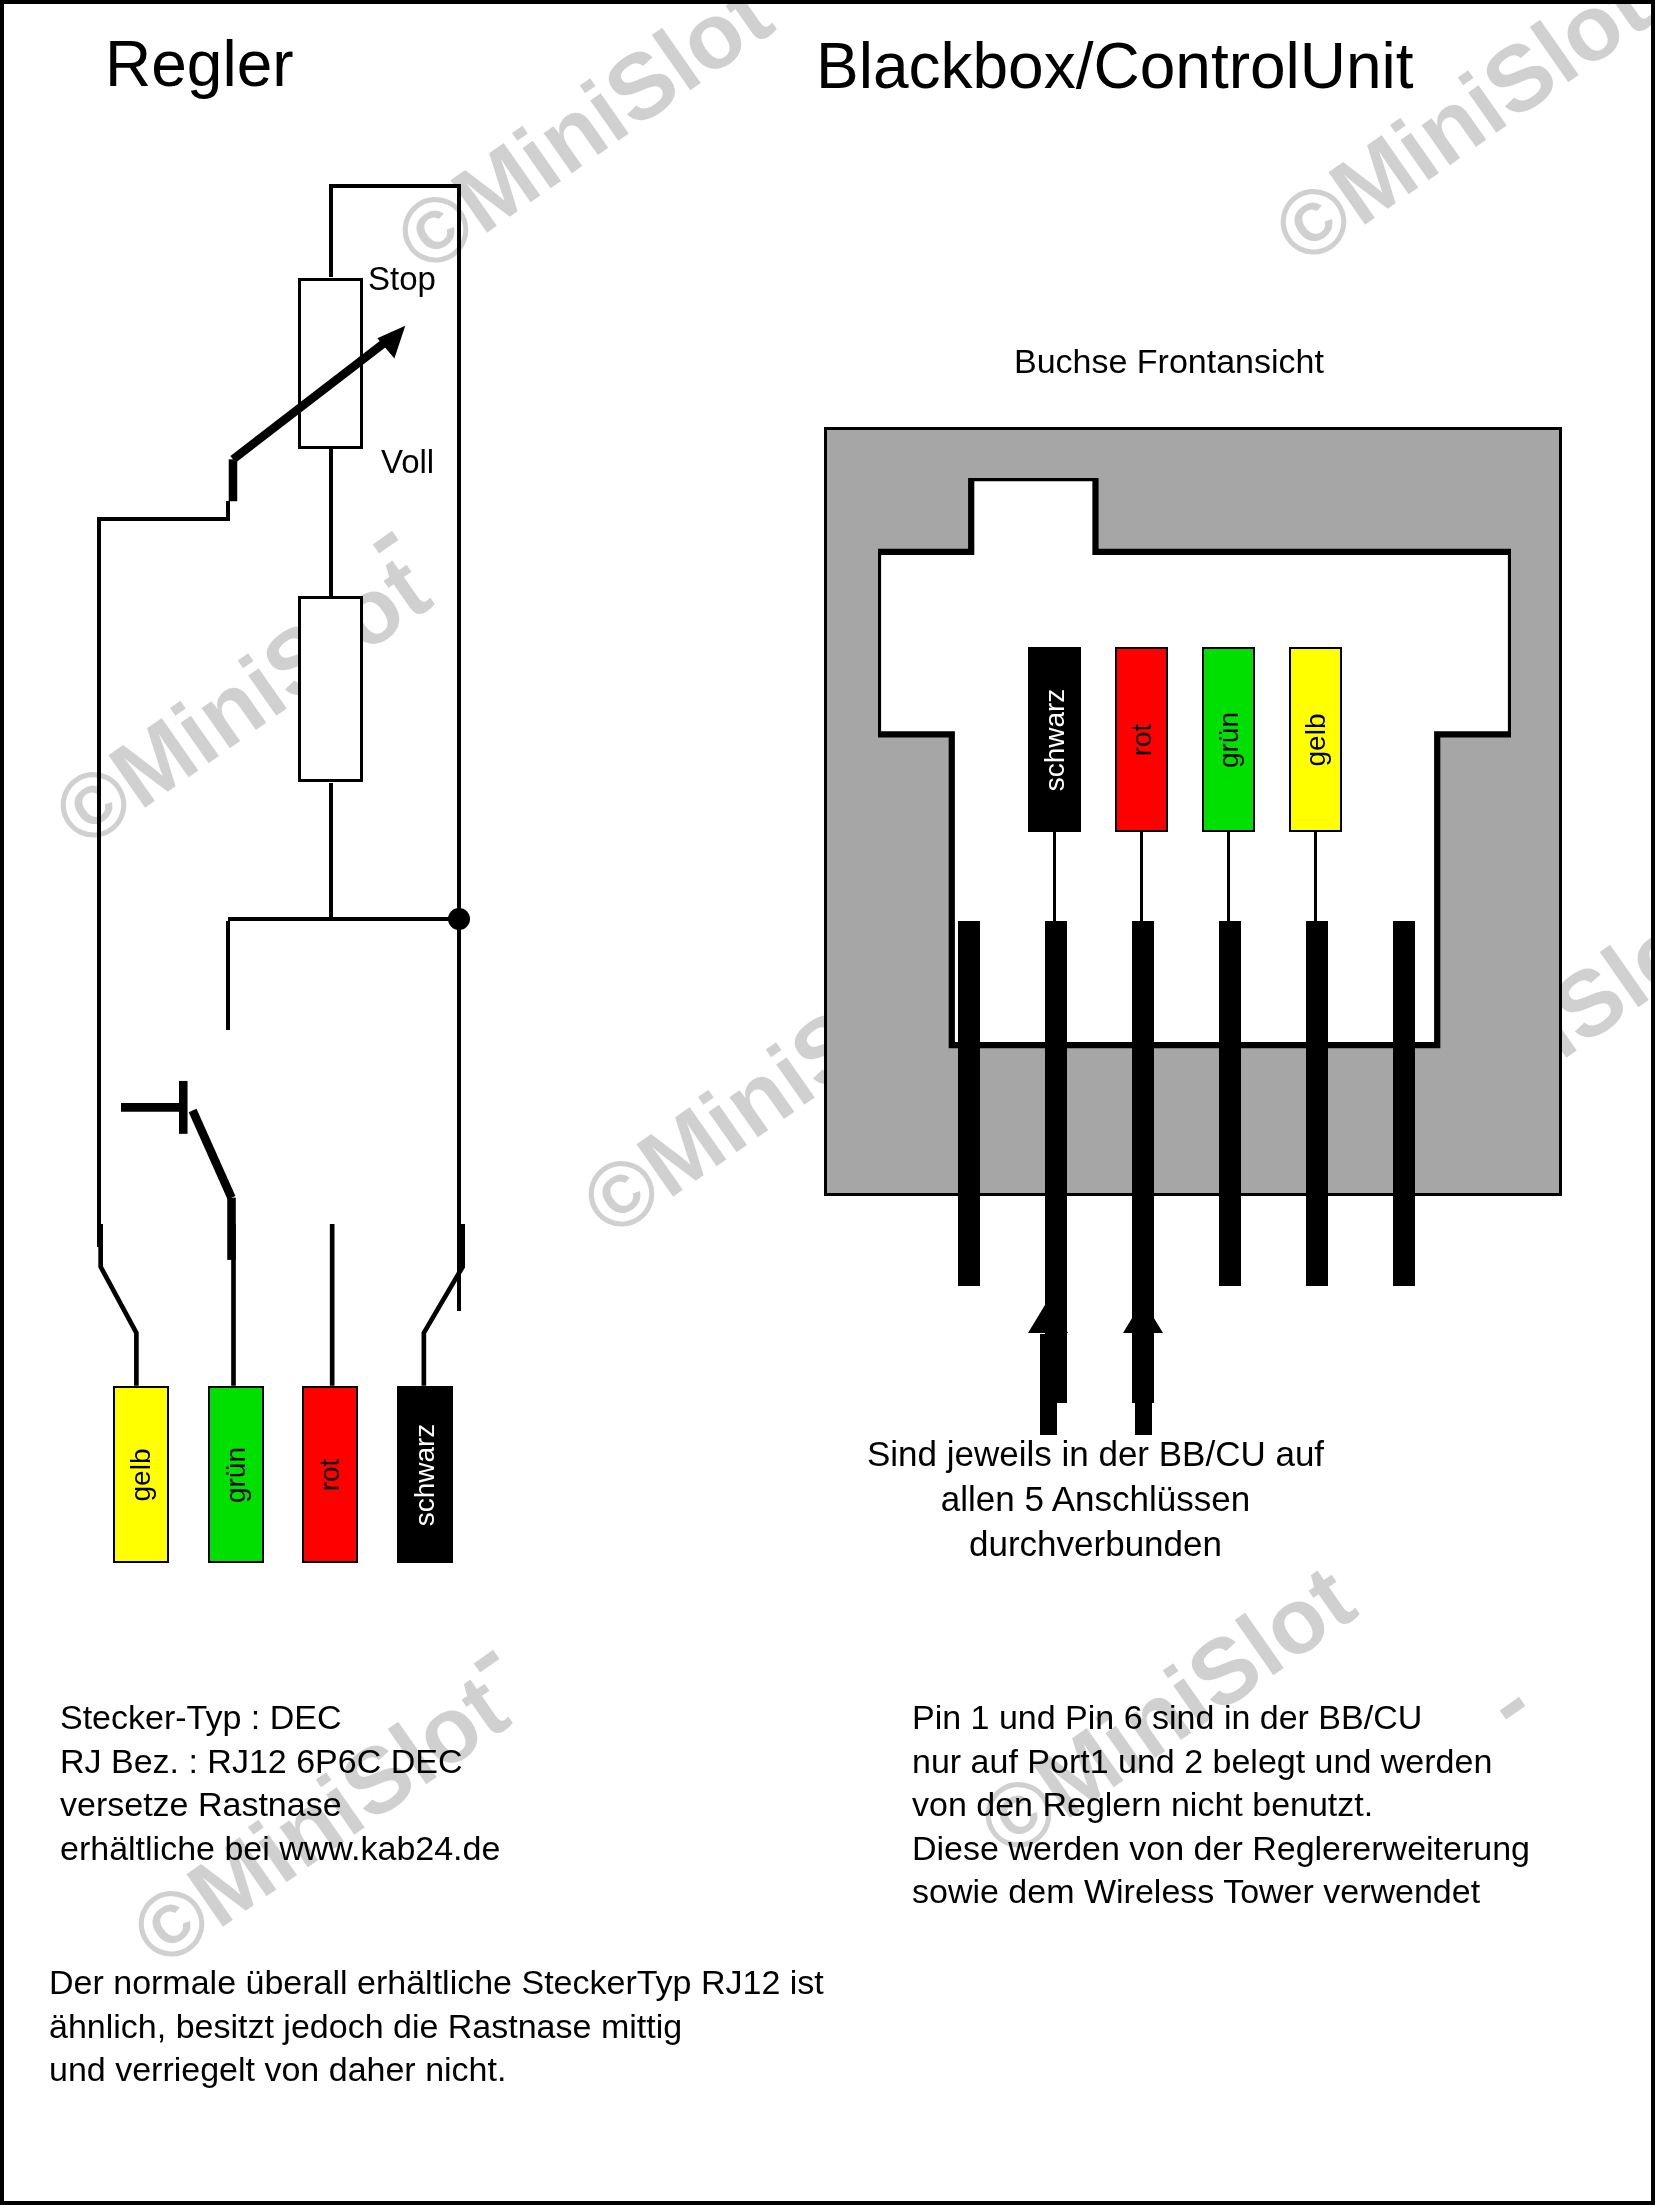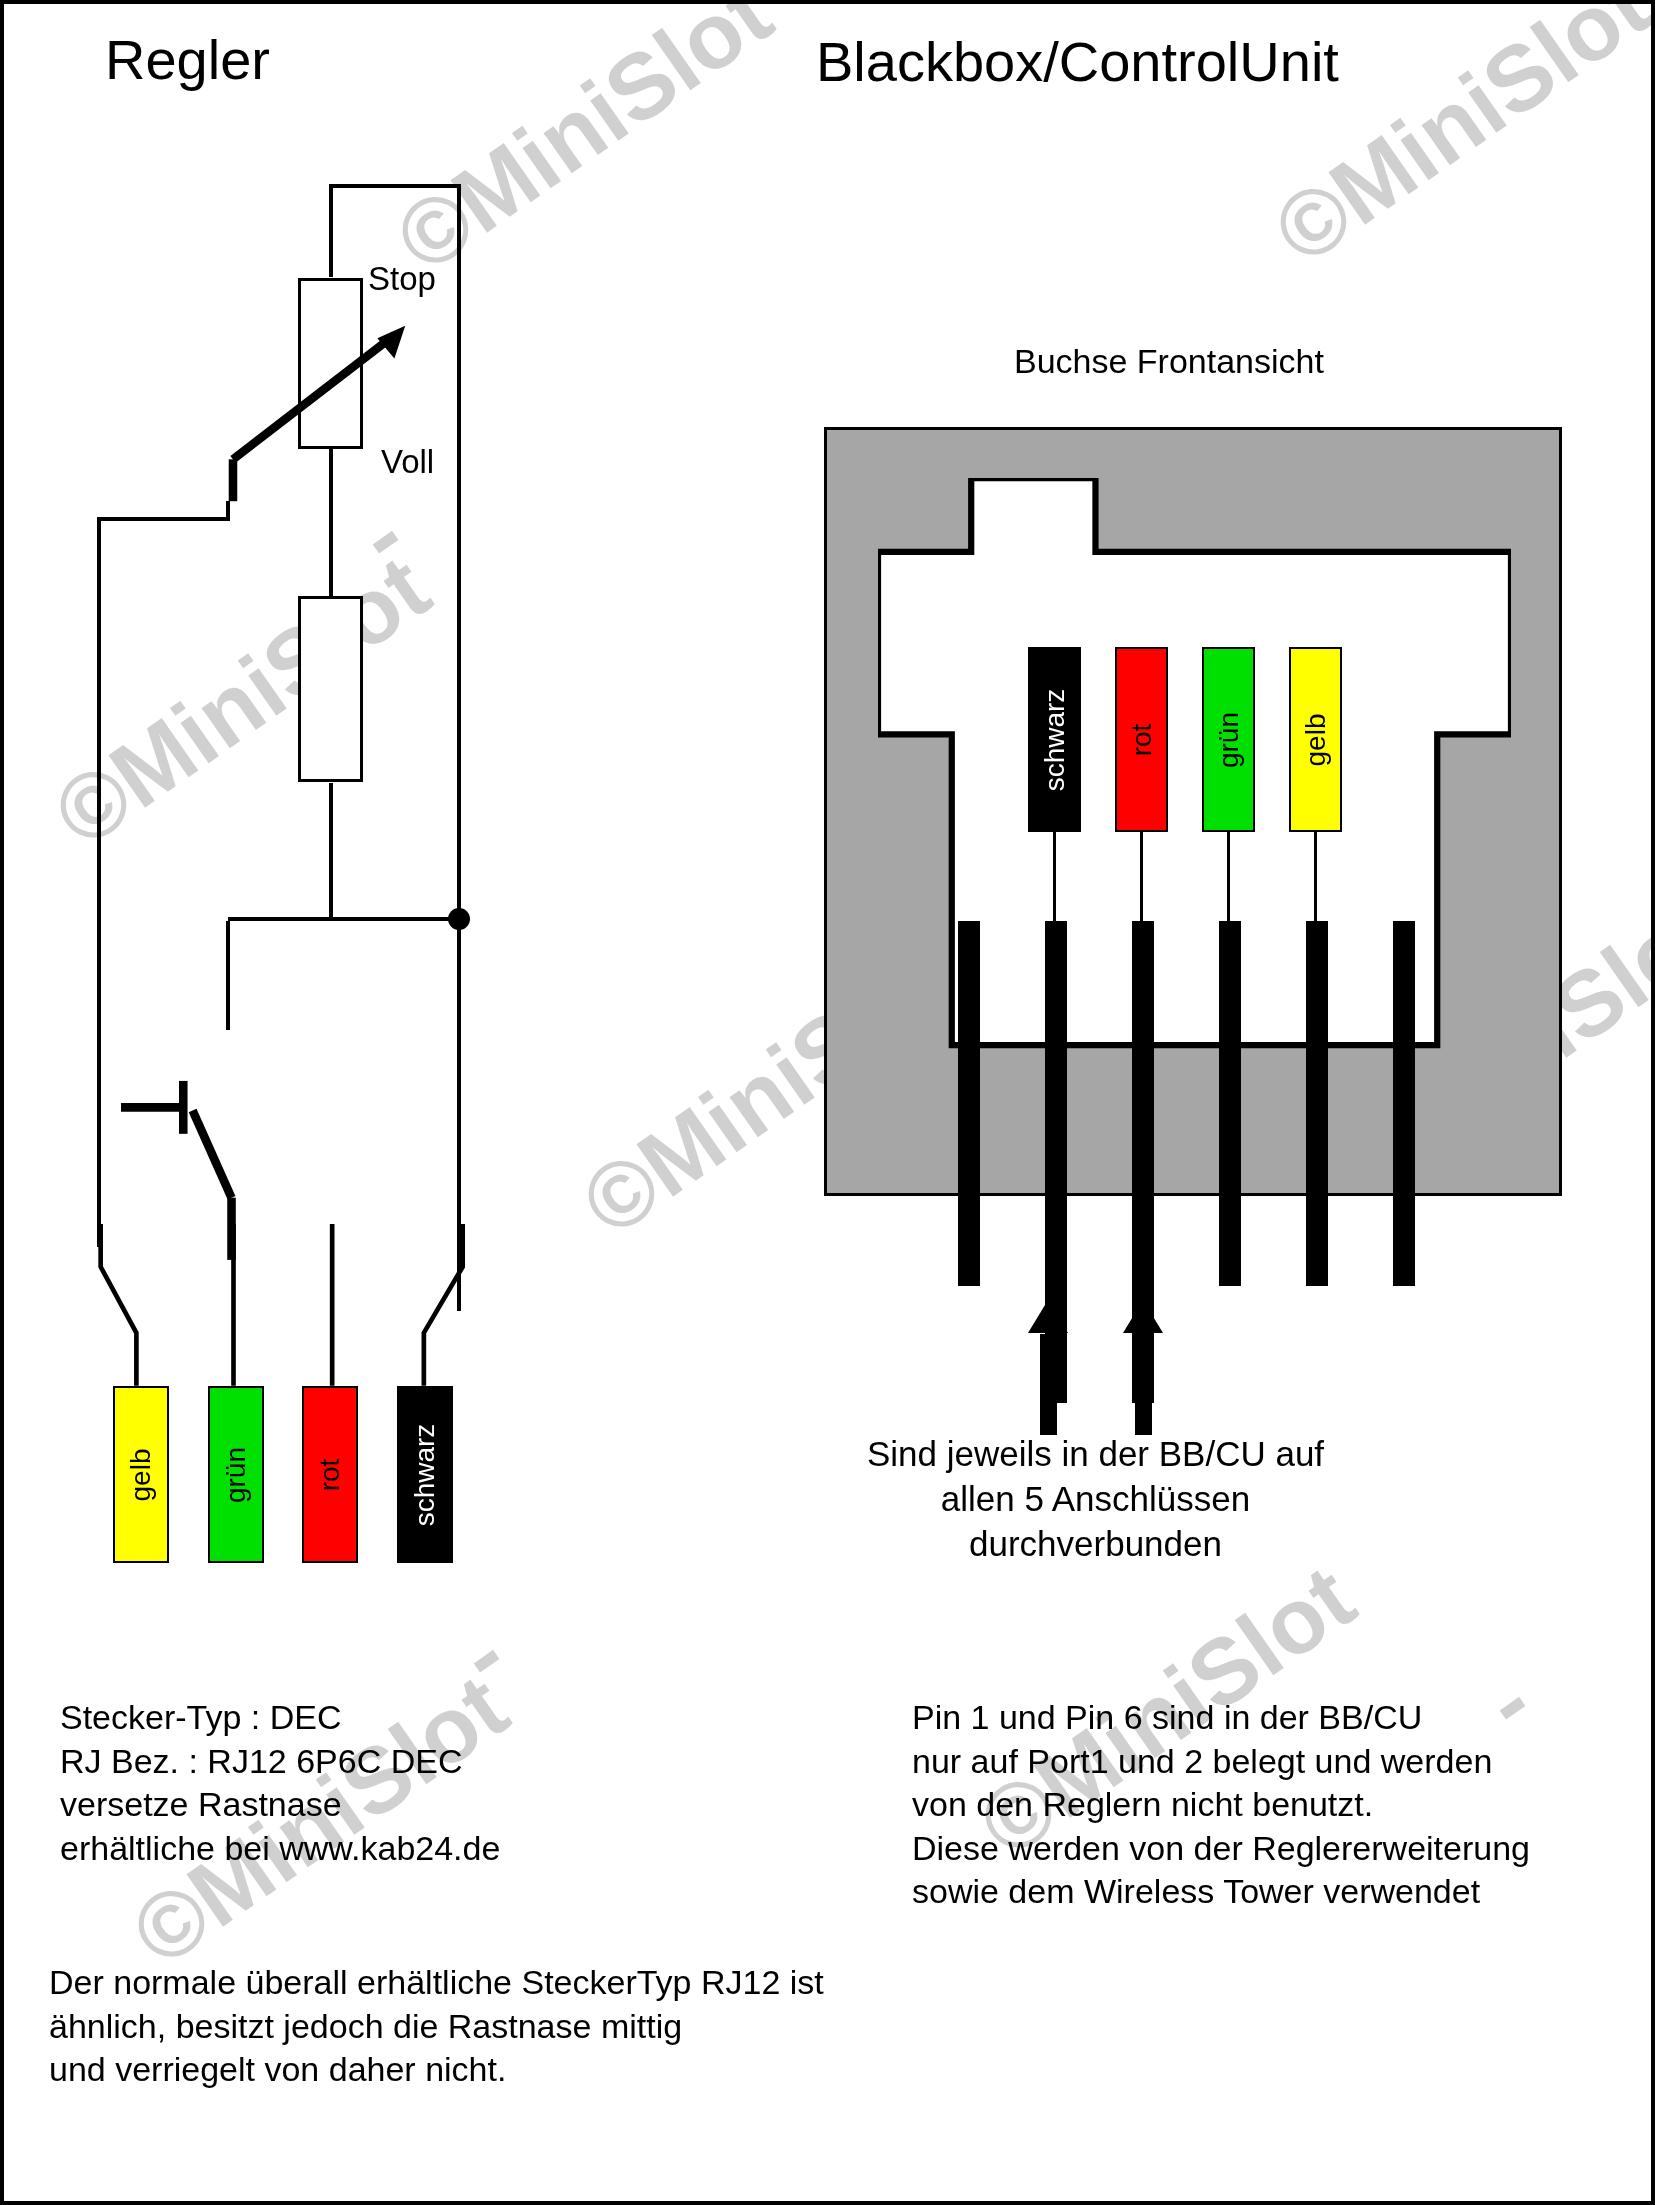--- a/index.html
+++ b/index.html
@@ -30,21 +30,21 @@
     opacity: 0.18;
     white-space: nowrap;
     transform-origin: left top;
     pointer-events: none;
     user-select: none;
   }
 
   
   .title {
     position: absolute;
-    font-size: 56px;
+    font-size: 64px;
     font-weight: normal;
     white-space: nowrap;
   }
   .subtitle {
     position: absolute;
     font-size: 34px;
     white-space: nowrap;
   }
 
   

